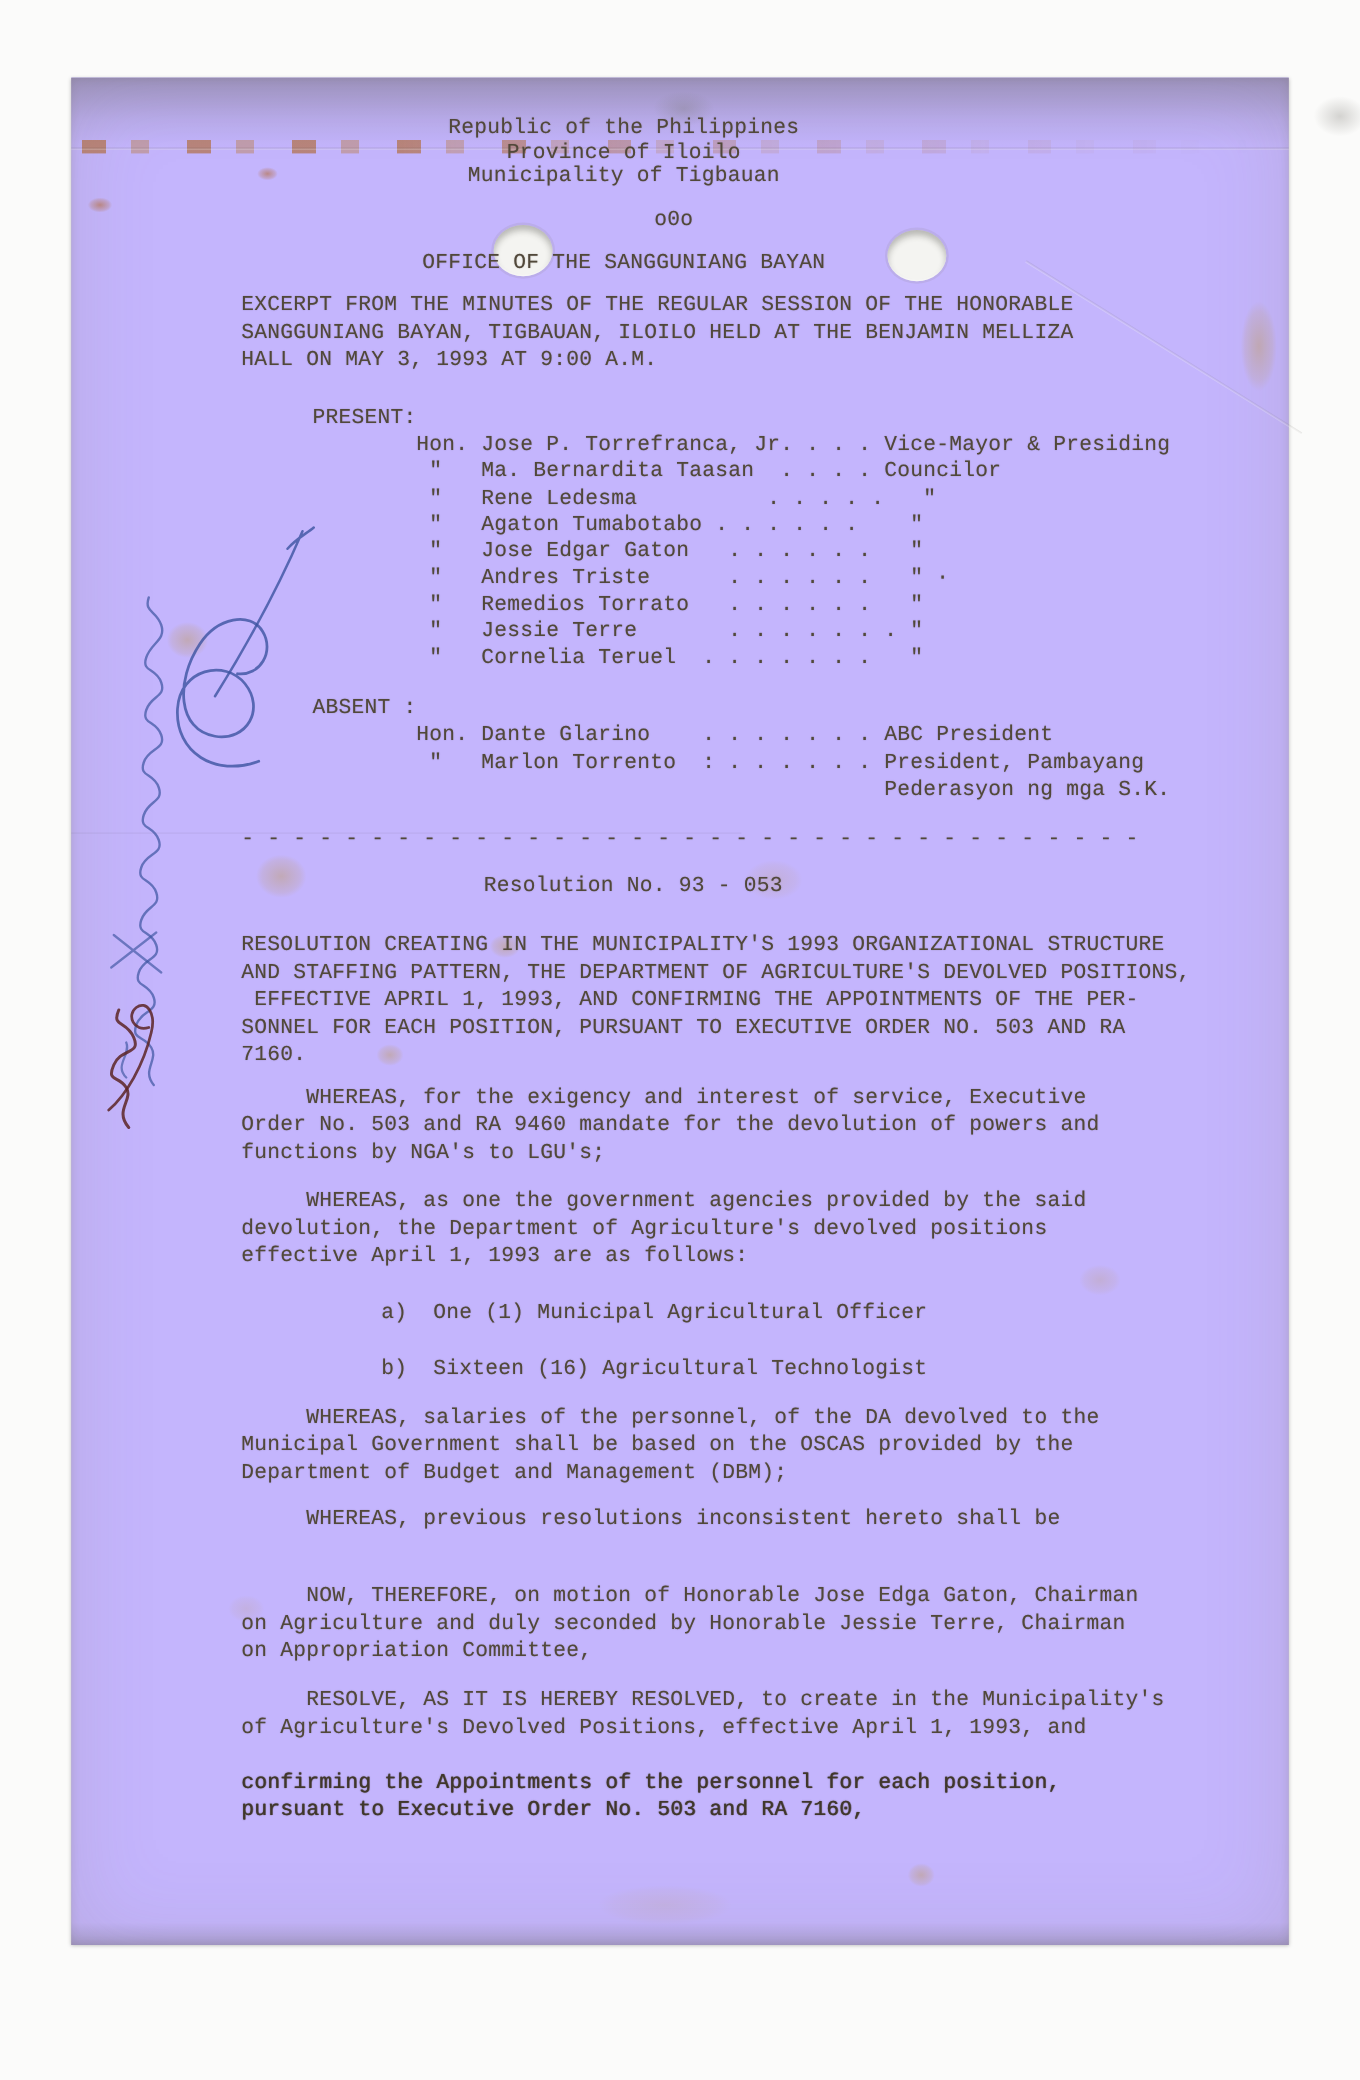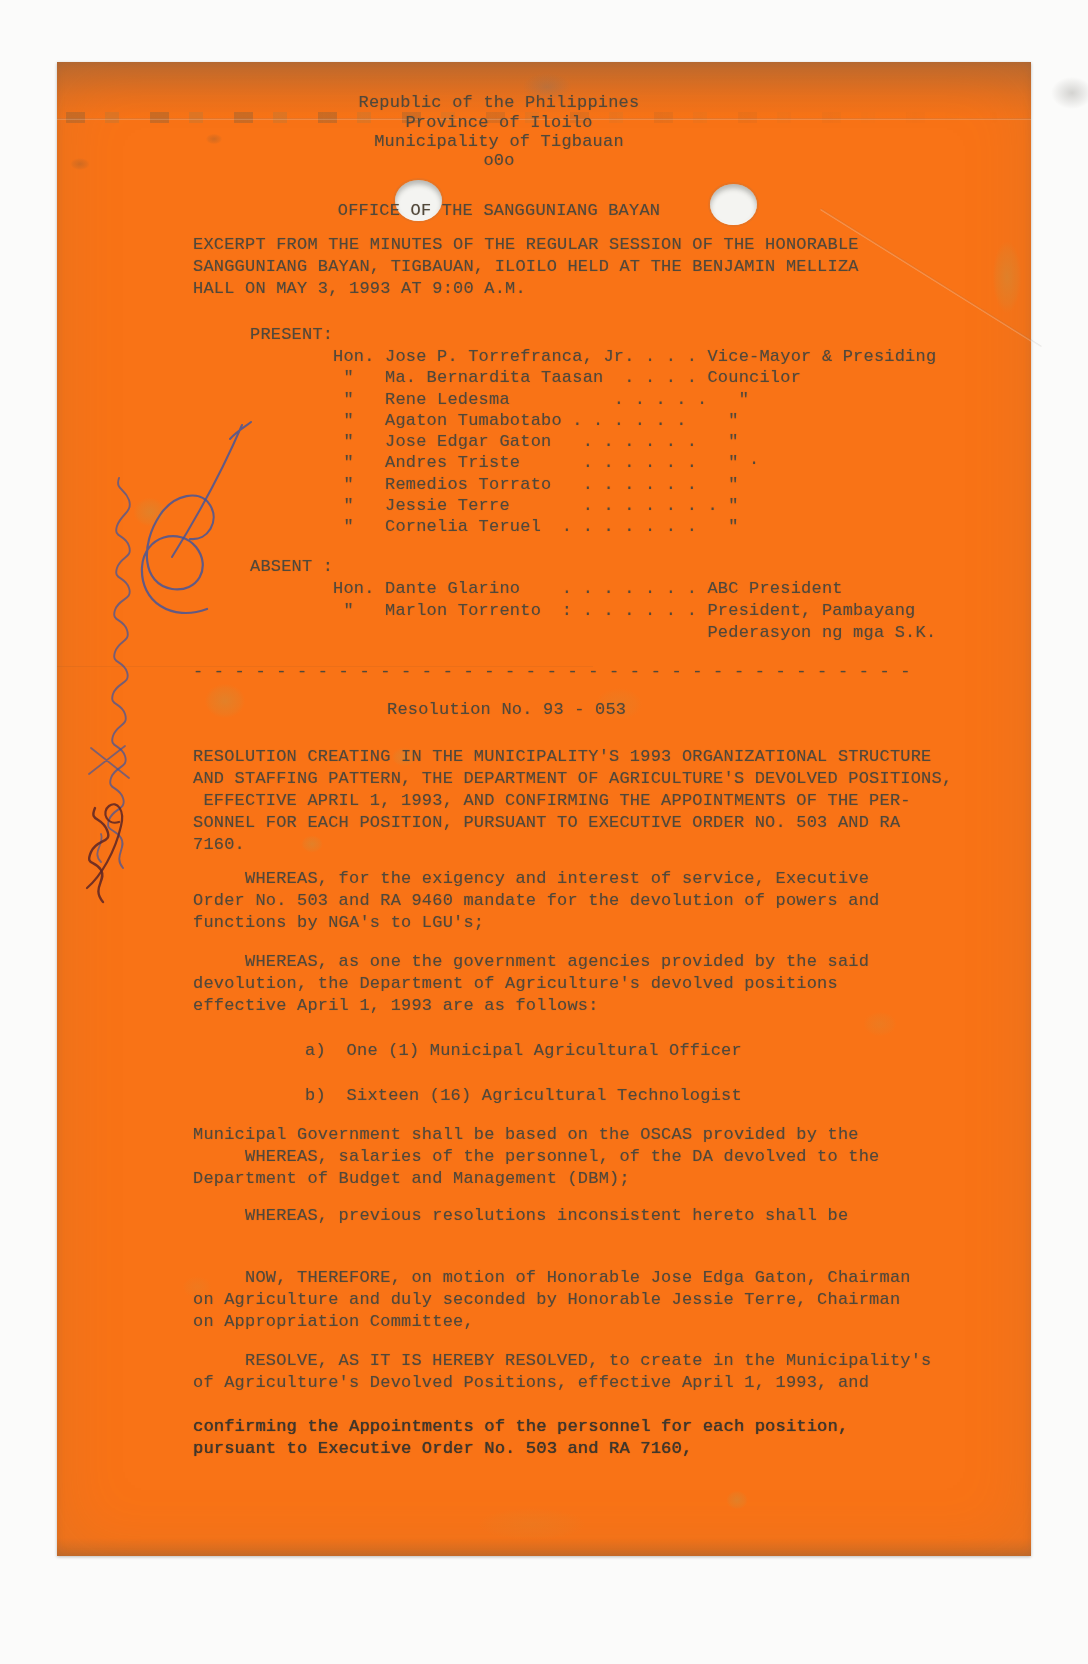--- a/index.html
+++ b/index.html
@@ -1,20 +1,20 @@
 <!DOCTYPE html>
 <html><head>
 <meta charset="utf-8">
 <style>
   html,body{margin:0;padding:0;background:#fbfbfa;}
   .stage{position:relative;width:1088px;height:1664px;overflow:hidden;background:#fbfbfa;
          font-family:"Liberation Mono","DejaVu Sans Mono",monospace;}
   
   .paper{position:absolute;left:57px;top:62px;width:974px;height:1494px;
-         background:#f97316;
+         background:#c4b5fd;
          box-shadow:inset 0 0 70px rgba(125,115,88,.16), inset 0 0 8px rgba(95,90,75,.18),
                     0 1px 3px rgba(0,0,0,.25);}
   .paper::before{content:"";position:absolute;left:0;top:0;right:0;height:56px;
          background:linear-gradient(180deg,rgba(88,86,82,.34),rgba(88,86,82,.10) 60%,rgba(88,86,82,0));}
   .paper::after{content:"";position:absolute;left:0;bottom:0;right:0;height:18px;
          background:linear-gradient(0deg,rgba(80,78,70,.22),rgba(80,78,70,0));}
   
   .crease{position:absolute;pointer-events:none;}
   .crease-top{left:0;top:56px;width:100%;height:2px;
          background:linear-gradient(180deg,rgba(60,55,45,.14),rgba(255,255,255,.25));}
@@ -89,21 +89,21 @@
     <div class="stain st-y st10"></div>
     <div class="stain st-y st11"></div>
     <div class="stain st-g st12"></div>
     <div class="stain st-g st13"></div>
     <div class="stain st-y st14"></div>
     <div class="hole hole-1"></div>
     <div class="hole hole-2"></div>
 
     <div class="typed center lh19" style="left:0;top:31px;width:884px;"><div class="tline">Republic of the Philippines</div><div class="tline">Province of Iloilo</div><div class="tline">Municipality of Tigbauan</div></div>
 
-    <div class="typed center" style="left:0;top:88px;width:884px;">o0o</div>
+    <div class="typed center" style="left:0;top:104px;width:884px;padding-left:40px;">o0o</div>
 
     <div class="typed center" style="left:0;top:138px;width:884px;">OFFICE OF THE SANGGUNIANG BAYAN</div>
 
     <div class="typed" style="left:136px;top:172px;"><div class="tline">EXCERPT FROM THE MINUTES OF THE REGULAR SESSION OF THE HONORABLE</div><div class="tline">SANGGUNIANG BAYAN, TIGBAUAN, ILOILO HELD AT THE BENJAMIN MELLIZA</div><div class="tline">HALL ON MAY 3, 1993 AT 9:00 A.M.</div></div>
 
     <div class="typed" style="left:193px;top:262px;">PRESENT:</div>
 
     <div class="typed lh21" style="left:276px;top:284px;"><div class="tline">Hon. Jose P. Torrefranca, Jr. . . . Vice-Mayor &amp; Presiding</div><div class="tline"> "   Ma. Bernardita Taasan  . . . . Councilor</div><div class="tline"> "   Rene Ledesma          . . . . .   "</div><div class="tline"> "   Agaton Tumabotabo . . . . . .    "</div><div class="tline"> "   Jose Edgar Gaton   . . . . . .   "</div><div class="tline"> "   Andres Triste      . . . . . .   " ·</div><div class="tline"> "   Remedios Torrato   . . . . . .   "</div><div class="tline"> "   Jessie Terre       . . . . . . . "</div><div class="tline"> "   Cornelia Teruel  . . . . . . .   "</div></div>
 
     <div class="typed" style="left:193px;top:494px;">ABSENT :</div>
@@ -117,21 +117,21 @@
     <div class="typed" style="left:136px;top:684px;"><div class="tline">RESOLUTION CREATING IN THE MUNICIPALITY'S 1993 ORGANIZATIONAL STRUCTURE</div><div class="tline">AND STAFFING PATTERN, THE DEPARTMENT OF AGRICULTURE'S DEVOLVED POSITIONS,</div><div class="tline"> EFFECTIVE APRIL 1, 1993, AND CONFIRMING THE APPOINTMENTS OF THE PER-</div><div class="tline">SONNEL FOR EACH POSITION, PURSUANT TO EXECUTIVE ORDER NO. 503 AND RA</div><div class="tline">7160.</div></div>
 
     <div class="typed" style="left:136px;top:806px;"><div class="tline">     WHEREAS, for the exigency and interest of service, Executive</div><div class="tline">Order No. 503 and RA 9460 mandate for the devolution of powers and</div><div class="tline">functions by NGA's to LGU's;</div></div>
 
     <div class="typed" style="left:136px;top:889px;"><div class="tline">     WHEREAS, as one the government agencies provided by the said</div><div class="tline">devolution, the Department of Agriculture's devolved positions</div><div class="tline">effective April 1, 1993 are as follows:</div></div>
 
     <div class="typed" style="left:248px;top:978px;">a)  One (1) Municipal Agricultural Officer</div>
 
     <div class="typed" style="left:248px;top:1023px;">b)  Sixteen (16) Agricultural Technologist</div>
 
-    <div class="typed" style="left:136px;top:1062px;"><div class="tline">Municipal Government shall be based on the OSCAS provided by the</div><div class="tline">     WHEREAS, salaries of the personnel, of the DA devolved to the</div><div class="tline">Department of Budget and Management (DBM);</div></div>
+    <div class="typed" style="left:136px;top:1062px;"><div class="tline">     WHEREAS, salaries of the personnel, of the DA devolved to the</div><div class="tline">Municipal Government shall be based on the OSCAS provided by the</div><div class="tline">Department of Budget and Management (DBM);</div></div>
 
     <div class="typed" style="left:136px;top:1143px;"><div class="tline">     WHEREAS, previous resolutions inconsistent hereto shall be</div></div>
 
     <div class="typed" style="left:136px;top:1205px;"><div class="tline">     NOW, THEREFORE, on motion of Honorable Jose Edga Gaton, Chairman</div><div class="tline">on Agriculture and duly seconded by Honorable Jessie Terre, Chairman</div><div class="tline">on Appropriation Committee,</div></div>
 
     <div class="typed" style="left:136px;top:1288px;"><div class="tline">     RESOLVE, AS IT IS HEREBY RESOLVED, to create in the Municipality's</div><div class="tline">of Agriculture's Devolved Positions, effective April 1, 1993, and</div></div>
 
     <div class="typed ink-bold" style="left:136px;top:1354px;"><div class="tline">confirming the Appointments of the personnel for each position,</div><div class="tline">pursuant to Executive Order No. 503 and RA 7160,</div></div>
 
     <svg class="hand" style="left:55px;top:335px;" width="140" height="230" viewBox="0 0 140 230">

